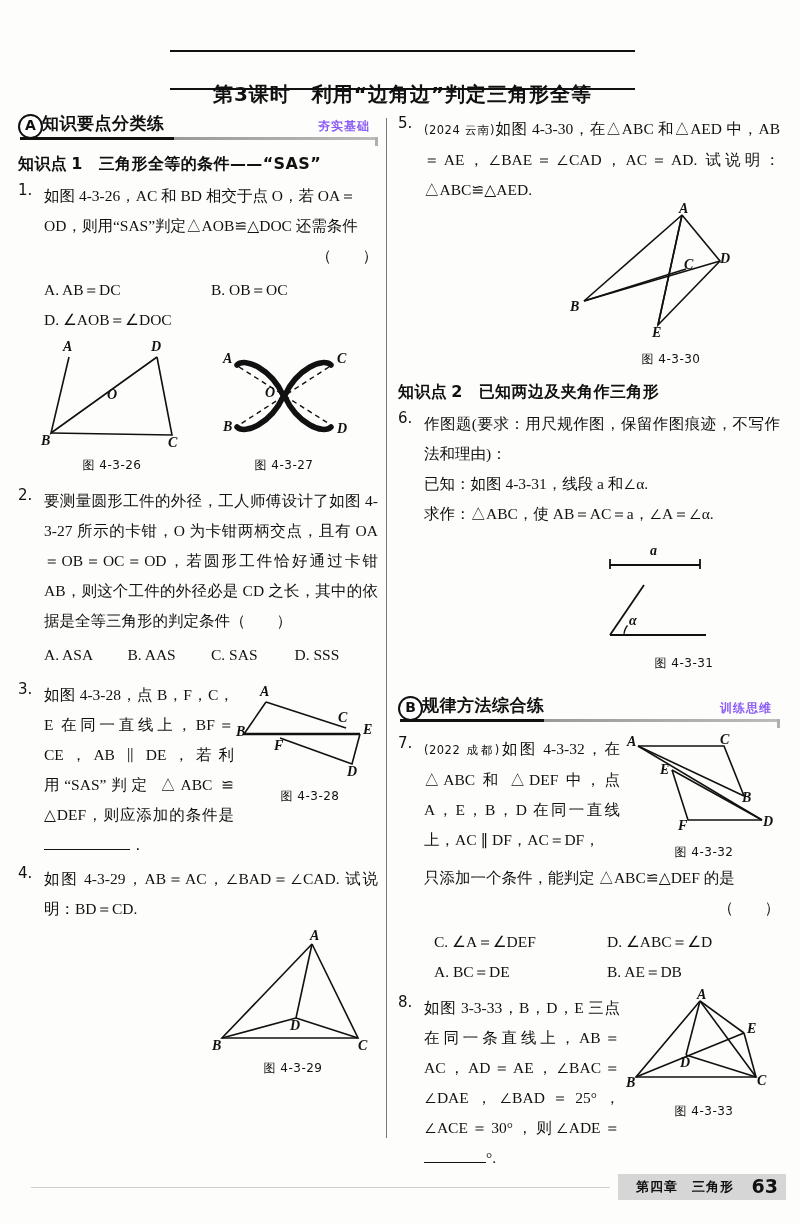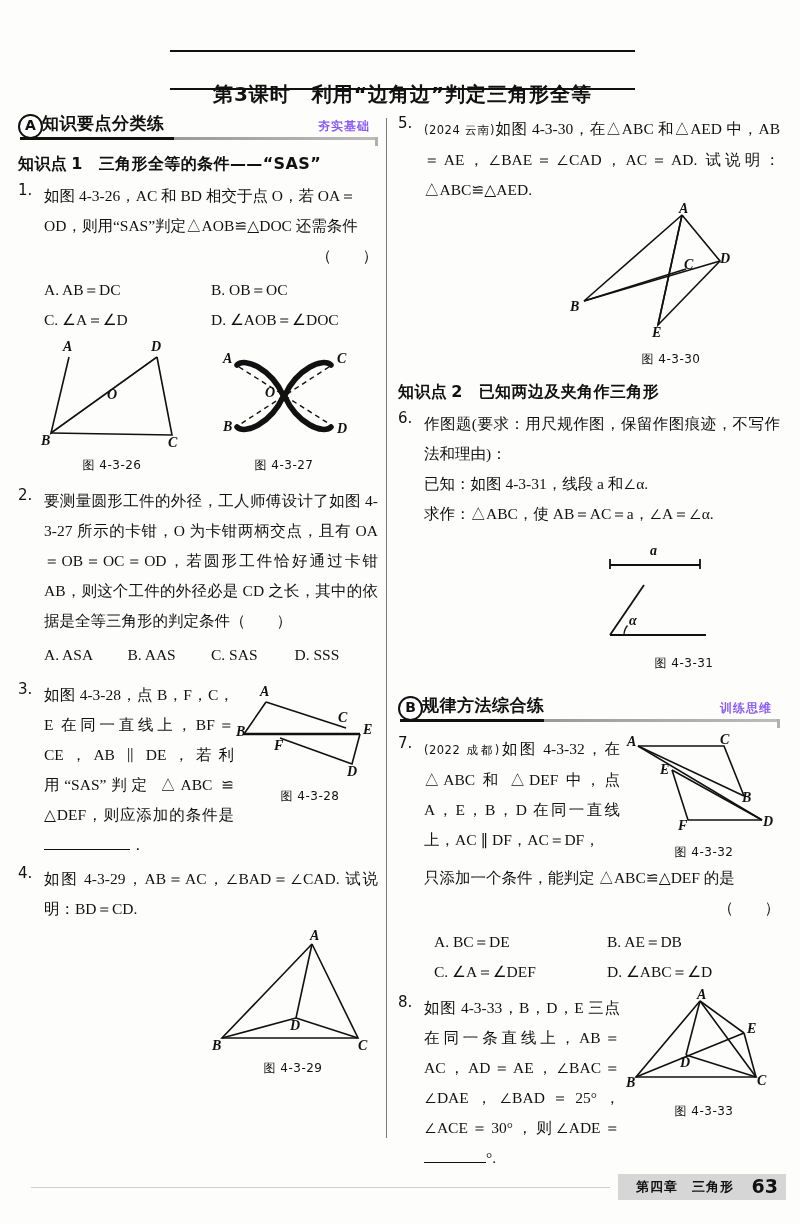--- a/index.html
+++ b/index.html
@@ -161,21 +161,20 @@
         <span>如图 4-3-26，AC 和 BD 相交于点 O，若 OA＝</span><br>
         <span>OD，则用“SAS”判定△AOB≌△DOC 还需条件</span>
         <div style="text-align:right;"><span>（　　）</span></div>
       </div>
     </div>
     <div class="opts opts2">
       <div class="o">A. AB＝DC</div>
       <div class="o">B. OB＝OC</div>
     </div>
     <div class="opts opts2">
-      <div class="o">C. ∠A＝∠D</div>
       <div class="o">D. ∠AOB＝∠DOC</div>
     </div>
 
     <div class="figrow" style="margin-top:8px;">
       <div>
         <div class="fig" style="width:150px;height:112px;">
           <svg width="150" height="112" viewBox="0 0 150 112">
             <polyline points="32,14 14,90 120,14" fill="none" stroke-width="1.6"></polyline>
             <polyline points="120,14 135,92 14,90" fill="none" stroke-width="1.6"></polyline>
           </svg>
@@ -349,26 +348,26 @@
       </div>
       <div class="q-body jpn">
         <span class="prov">(2022 成都)</span><span>如图 4-3-32，在 △ABC 和 △DEF 中，点 A，E，B，D 在同一直线上，AC ∥ DF，AC＝DF，</span>
       </div>
       <div class="q-body jpn" style="clear:both;">
         <span>只添加一个条件，能判定 △ABC≌△DEF 的是</span>
         <span style="float:right;">（　　）</span>
       </div>
     </div>
     <div class="opts opts2" style="margin-left:36px;">
+      <div class="o">C. ∠A＝∠DEF</div>
+      <div class="o">D. ∠ABC＝∠D</div>
+    </div>
+    <div class="opts opts2" style="margin-left:36px;">
       <div class="o">A. BC＝DE</div>
       <div class="o">B. AE＝DB</div>
-    </div>
-    <div class="opts opts2" style="margin-left:36px;">
-      <div class="o">C. ∠A＝∠DEF</div>
-      <div class="o">D. ∠ABC＝∠D</div>
     </div>
 
     <div class="q clearfix" style="margin-top:6px;">
       <div class="q-num">8.</div>
       <div class="wrap-fig" style="width:152px;margin:4px 0 2px 8px;">
         <div class="fig" style="width:150px;height:104px;">
           <svg width="150" height="104" viewBox="0 0 150 104">
             <polyline points="72,4 8,80 128,80 72,4" fill="none" stroke-width="1.6"></polyline>
             <line x1="72" y1="4" x2="58" y2="58" stroke-width="1.6"></line>
             <line x1="72" y1="4" x2="116" y2="36" stroke-width="1.6"></line>
@@ -378,21 +377,21 @@
           </svg>
           <span class="fl" style="left:69px;top:-10px;">A</span>
           <span class="fl" style="left:119px;top:24px;">E</span>
           <span class="fl" style="left:52px;top:58px;">D</span>
           <span class="fl" style="left:-2px;top:78px;">B</span>
           <span class="fl" style="left:129px;top:76px;">C</span>
         </div>
         <div class="figcap">图 4-3-33</div>
       </div>
       <div class="q-body jpn">
-        <span>如图 4-3-33，B，D，E 三点在同一条直线上，AB＝AC，AD＝AE，∠BAC＝∠DAE，∠BAD＝25°，∠ACE＝30°，则∠ADE＝</span><span class="blank-s"></span><span>°.</span>
+        <span>如图 3-3-33，B，D，E 三点在同一条直线上，AB＝AC，AD＝AE，∠BAC＝∠DAE，∠BAD＝25°，∠ACE＝30°，则∠ADE＝</span><span class="blank-s"></span><span>°.</span>
       </div>
     </div>
 
   </div>
 
   <div class="footer">
     <div class="foot-rule"></div>
     <div class="foot-band"></div>
     <div class="foot-txt">第四章　三角形</div>
     <div class="foot-pg">63</div>

